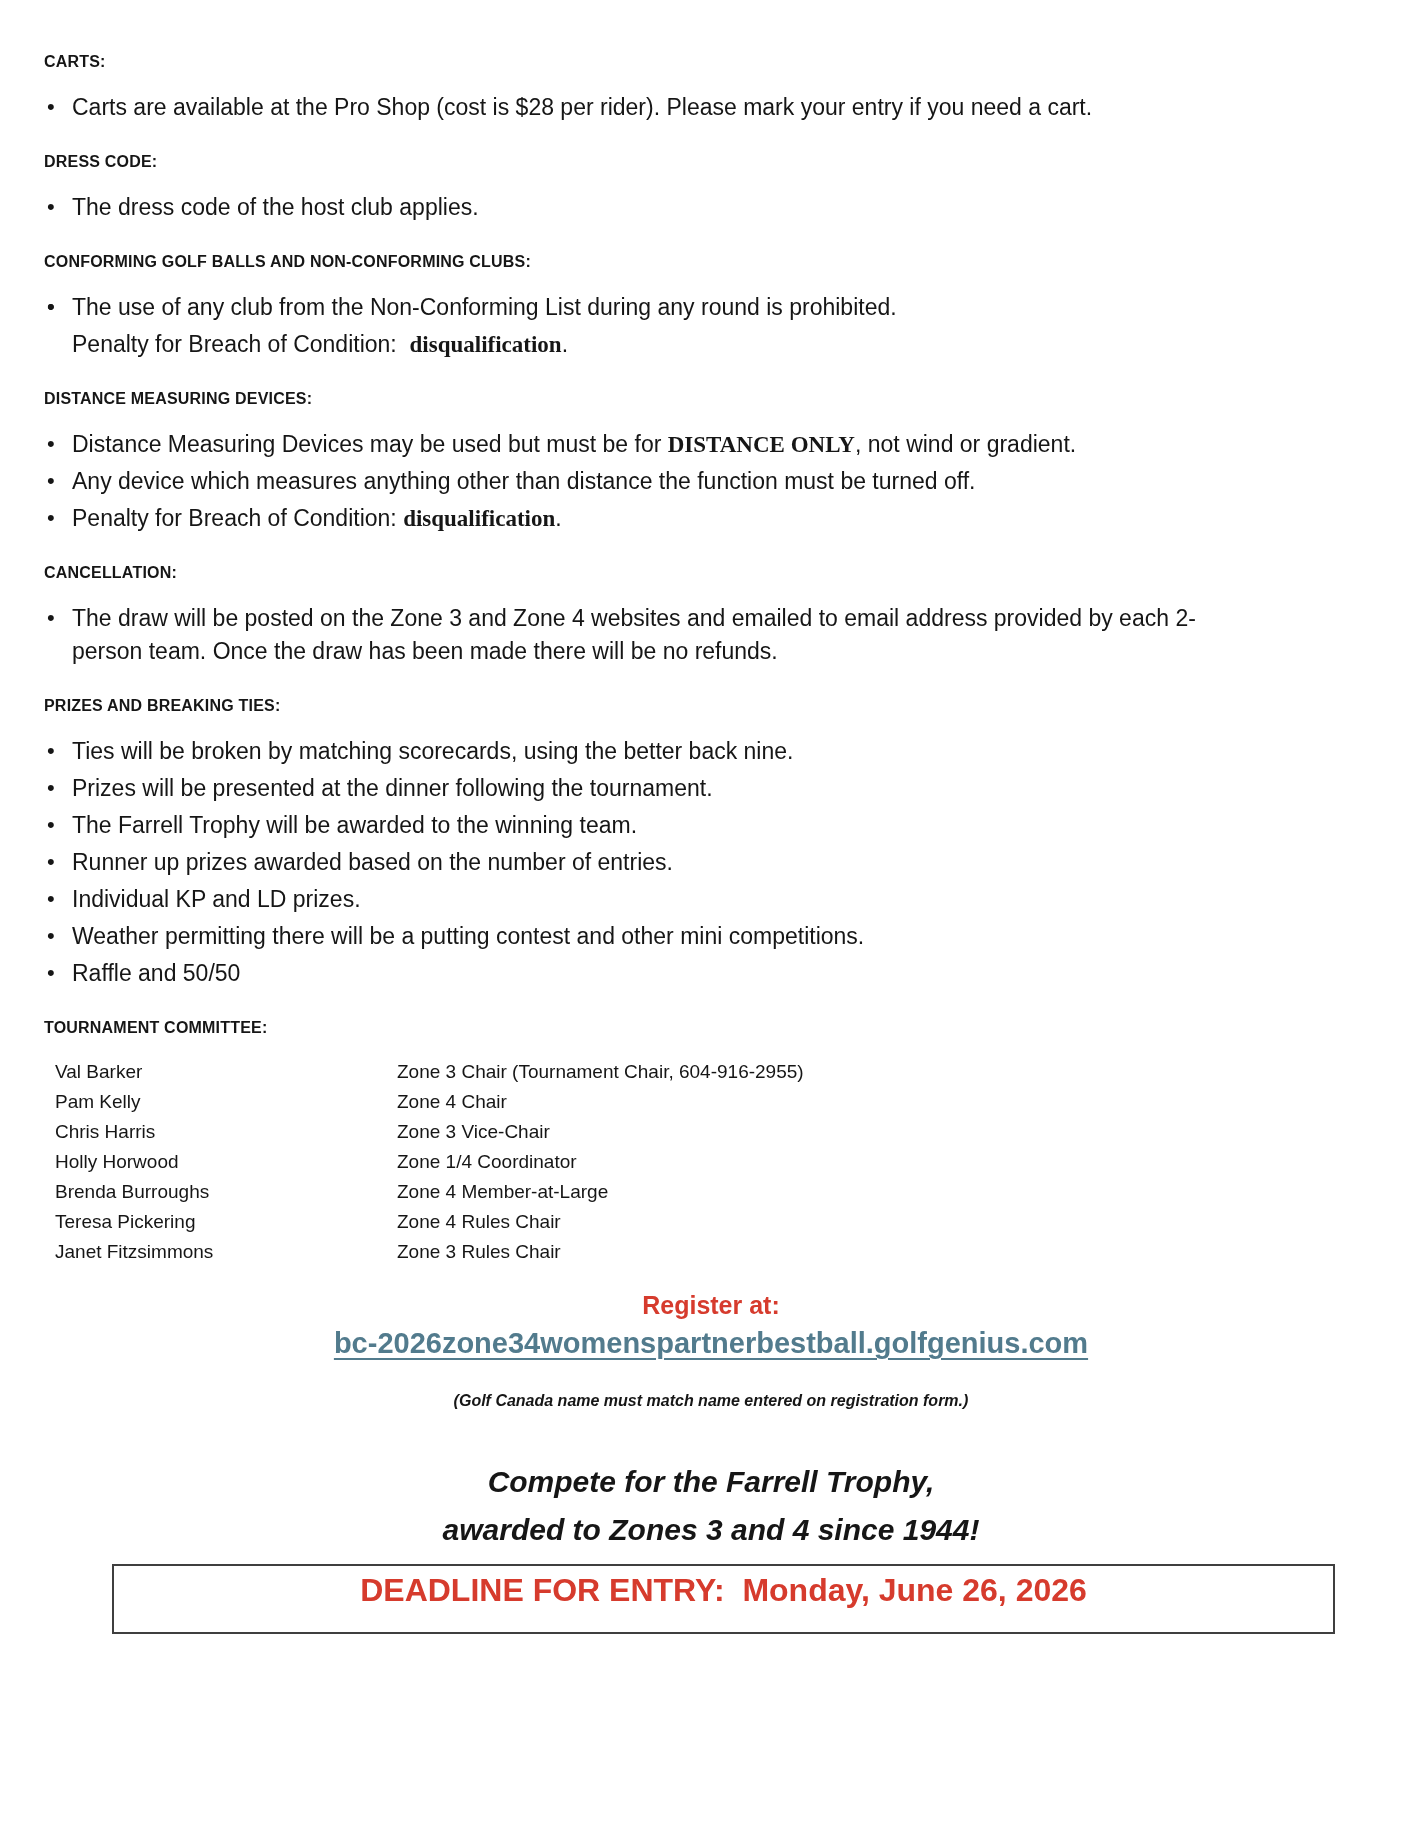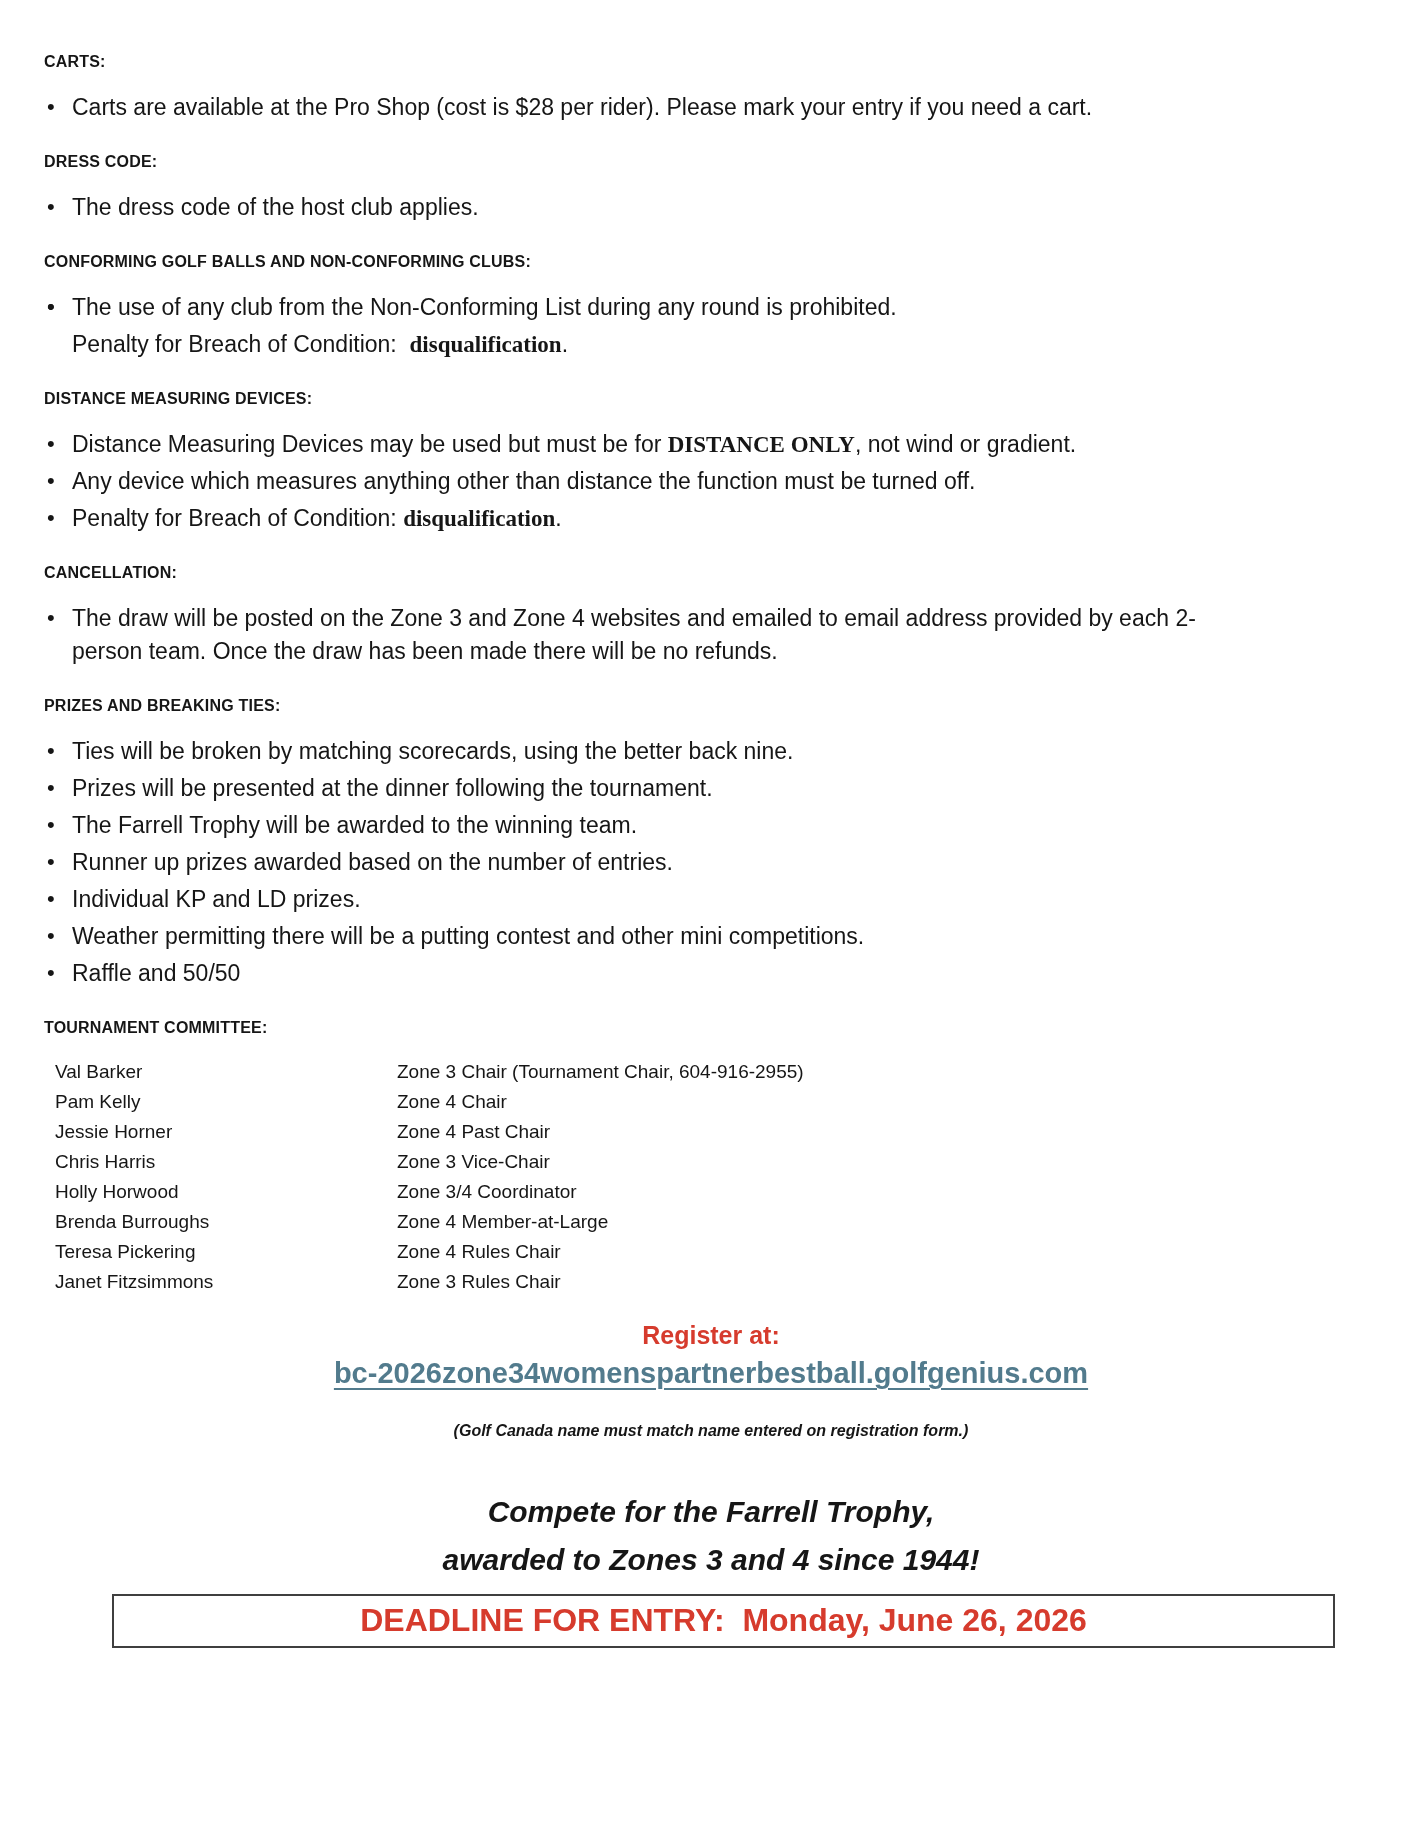--- a/index.html
+++ b/index.html
@@ -47,21 +47,21 @@
   .register-note{
     text-align:center;font-weight:700;font-style:italic;
     font-size:16px;line-height:30px;margin-top:20px;
   }
   .trophy{
     text-align:center;font-weight:700;font-style:italic;
     font-size:30px;line-height:48px;margin-top:42px;
   }
   .deadline-box{
     width:1223px;margin:10px 0 0 68px;border:2px solid var(--box-border);
-    text-align:center;padding:6px 0 8px 0;background:#fff;
+    text-align:center;padding:6px 0 24px 0;background:#fff;
   }
   .deadline-text{
     color:var(--accent-red);font-weight:700;font-size:32px;line-height:36px;
   }
 </style>
 </head>
 <body>
 
 <div class="doc">
 
@@ -168,30 +168,26 @@
     <div class="committee">
       <div class="crow">
         <span class="cname">Val Barker</span>
         <span class="crole">Zone 3 Chair (Tournament Chair, 604-916-2955)</span>
       </div>
       <div class="crow">
         <span class="cname">Pam Kelly</span>
         <span class="crole">Zone 4 Chair</span>
       </div>
       <div class="crow">
-        <span class="cname">Jessie Horner</span>
-        <span class="crole">Zone 4 Past Chair</span>
-      </div>
-      <div class="crow">
         <span class="cname">Chris Harris</span>
         <span class="crole">Zone 3 Vice-Chair</span>
       </div>
       <div class="crow">
         <span class="cname">Holly Horwood</span>
-        <span class="crole">Zone 3/4 Coordinator</span>
+        <span class="crole">Zone 1/4 Coordinator</span>
       </div>
       <div class="crow">
         <span class="cname">Brenda Burroughs</span>
         <span class="crole">Zone 4 Member-at-Large</span>
       </div>
       <div class="crow">
         <span class="cname">Teresa Pickering</span>
         <span class="crole">Zone 4 Rules Chair</span>
       </div>
       <div class="crow">

